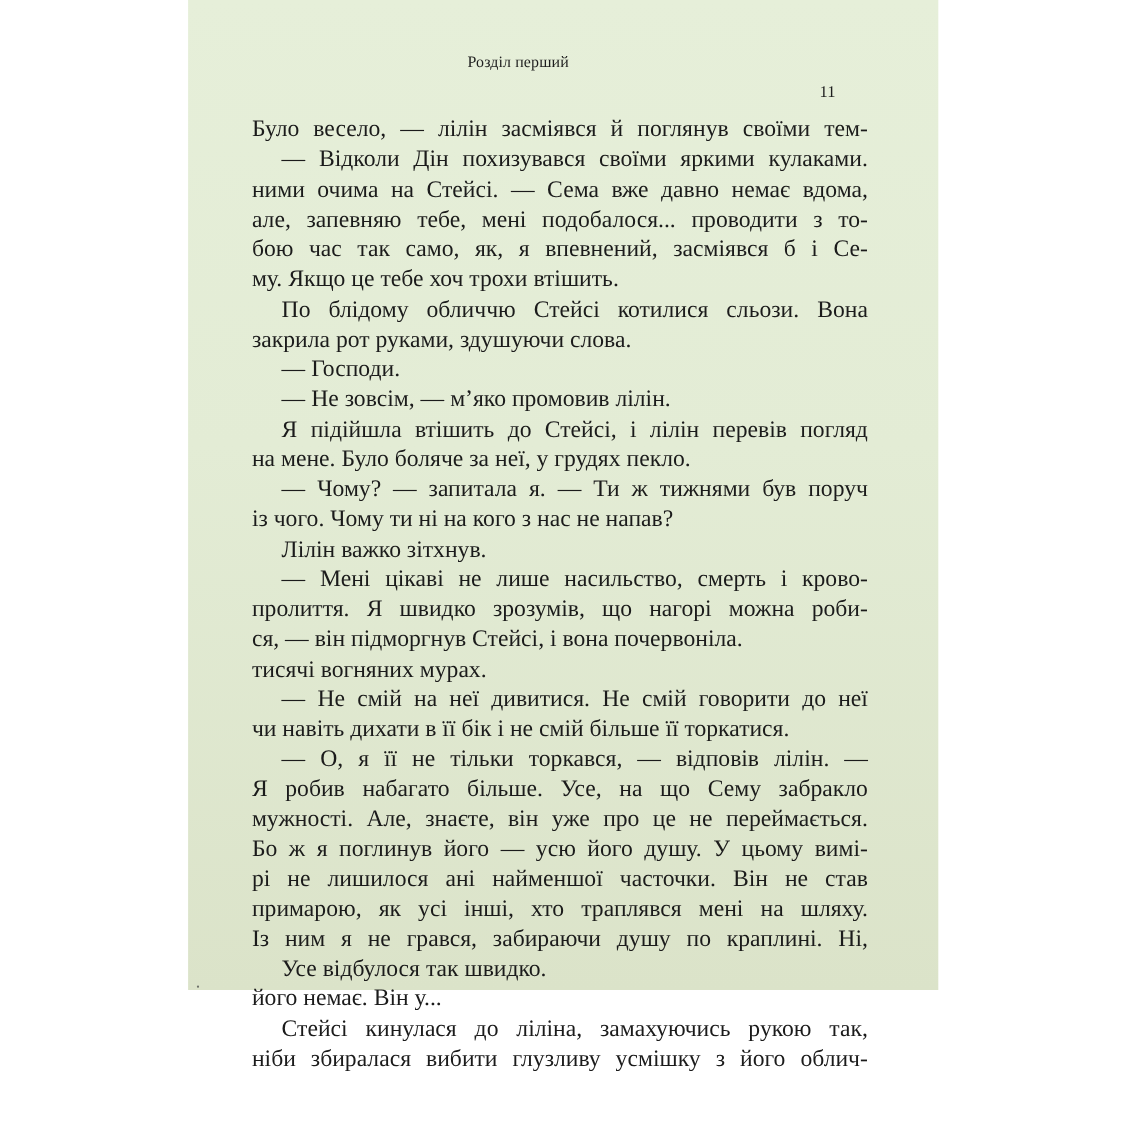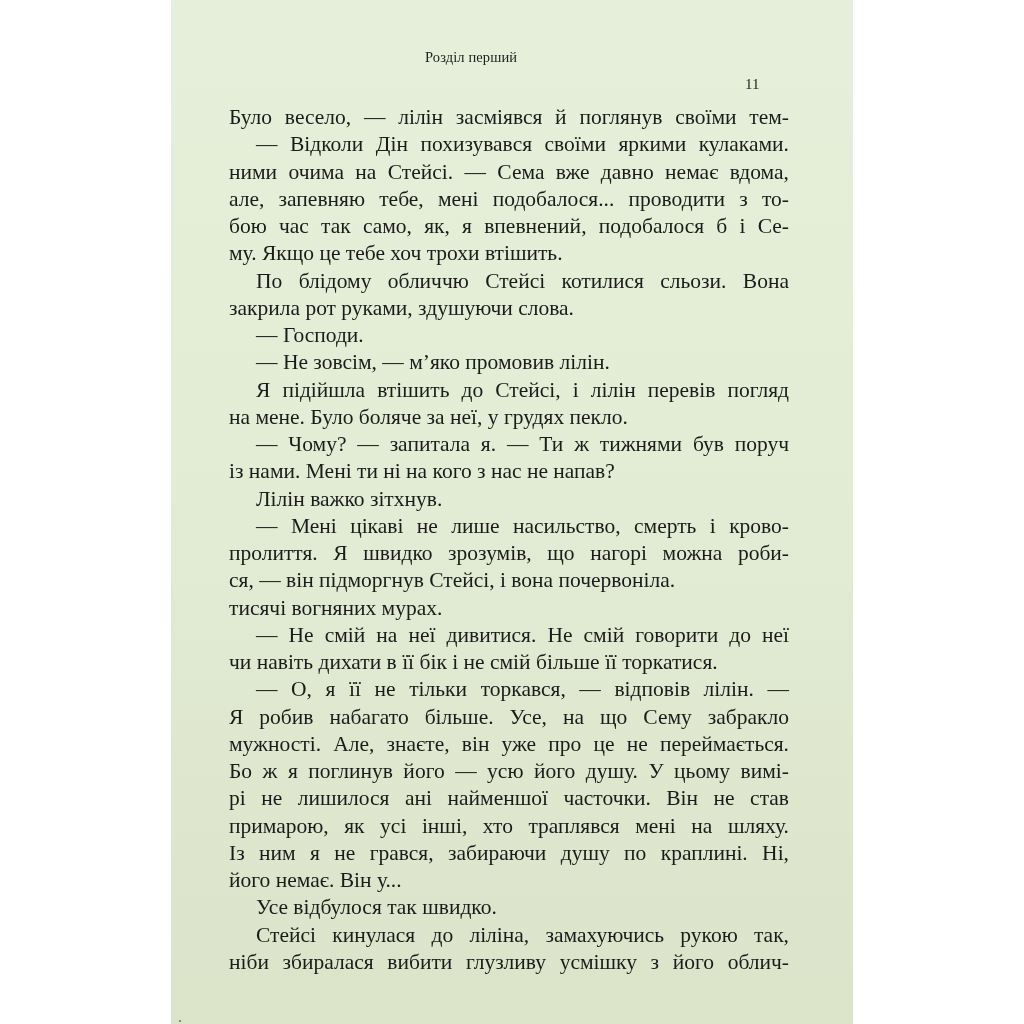--- a/index.html
+++ b/index.html
@@ -8,21 +8,21 @@
     width: 1024px;
     height: 1024px;
     background: #ffffff;
     overflow: hidden;
   }
   .page {
     position: absolute;
     left: 171px;
     top: 0;
     width: 682px;
-    height: 1024px;
+    height: 900px;
     background: linear-gradient(180deg, #e6efd9 0%, #e3ecd5 45%, #dbe3c9 100%);
   }
   .running-head {
     position: absolute;
     top: 46px;
     left: 0;
     width: 682px;
     height: 24px;
     font-family: "Liberation Serif", serif;
     color: #1e1e1e;
@@ -81,44 +81,44 @@
   <div class="running-head">
     <span class="chapter-title">Розділ перший</span>
     <span class="page-number">11</span>
   </div>
 
   <div class="body-text" id="body-text">
       <span class="line">Було весело, — лілін засміявся й поглянув своїми тем-</span>
       <span class="line indent">— Відколи Дін похизувався своїми яркими кулаками.</span>
       <span class="line">ними очима на Стейсі. — Сема вже давно немає вдома,</span>
       <span class="line">але, запевняю тебе, мені подобалося... проводити з то-</span>
-      <span class="line">бою час так само, як, я впевнений, подобалося б і Се-</span>
+      <span class="line">бою час так само, як, я впевнений, засміявся б і Се-</span>
       <span class="line last">му. Якщо це тебе хоч трохи втішить.</span>
       <span class="line indent">По блідому обличчю Стейсі котилися сльози. Вона</span>
       <span class="line last">закрила рот руками, здушуючи слова.</span>
       <span class="line indent last">— Господи.</span>
       <span class="line indent last">— Не зовсім, — м’яко промовив лілін.</span>
       <span class="line indent">Я підійшла втішить до Стейсі, і лілін перевів погляд</span>
       <span class="line last">на мене. Було боляче за неї, у грудях пекло.</span>
       <span class="line indent">— Чому? — запитала я. — Ти ж тижнями був поруч</span>
-      <span class="line last">із нами. Мені ти ні на кого з нас не напав?</span>
+      <span class="line last">із чого. Чому ти ні на кого з нас не напав?</span>
       <span class="line indent last">Лілін важко зітхнув.</span>
       <span class="line indent">— Мені цікаві не лише насильство, смерть і крово-</span>
       <span class="line">пролиття. Я швидко зрозумів, що нагорі можна роби-</span>
       <span class="line last">ся, — він підморгнув Стейсі, і вона почервоніла.</span>
       <span class="line last">тисячі вогняних мурах.</span>
       <span class="line indent">— Не смій на неї дивитися. Не смій говорити до неї</span>
       <span class="line last">чи навіть дихати в її бік і не смій більше її торкатися.</span>
       <span class="line indent">— О, я її не тільки торкався, — відповів лілін. —</span>
       <span class="line">Я робив набагато більше. Усе, на що Сему забракло</span>
       <span class="line">мужності. Але, знаєте, він уже про це не переймається.</span>
       <span class="line">Бо ж я поглинув його — усю його душу. У цьому вимі-</span>
       <span class="line">рі не лишилося ані найменшої часточки. Він не став</span>
       <span class="line">примарою, як усі інші, хто траплявся мені на шляху.</span>
       <span class="line">Із ним я не грався, забираючи душу по краплині. Ні,</span>
+      <span class="line indent last">Усе відбулося так швидко.</span>
       <span class="line last">його немає. Він у...</span>
-      <span class="line indent last">Усе відбулося так швидко.</span>
       <span class="line indent">Стейсі кинулася до ліліна, замахуючись рукою так,</span>
       <span class="line">ніби збиралася вибити глузливу усмішку з його облич-</span>
     </div>
 
   <span class="speck"></span>
 </div>
 
 </body></html>

